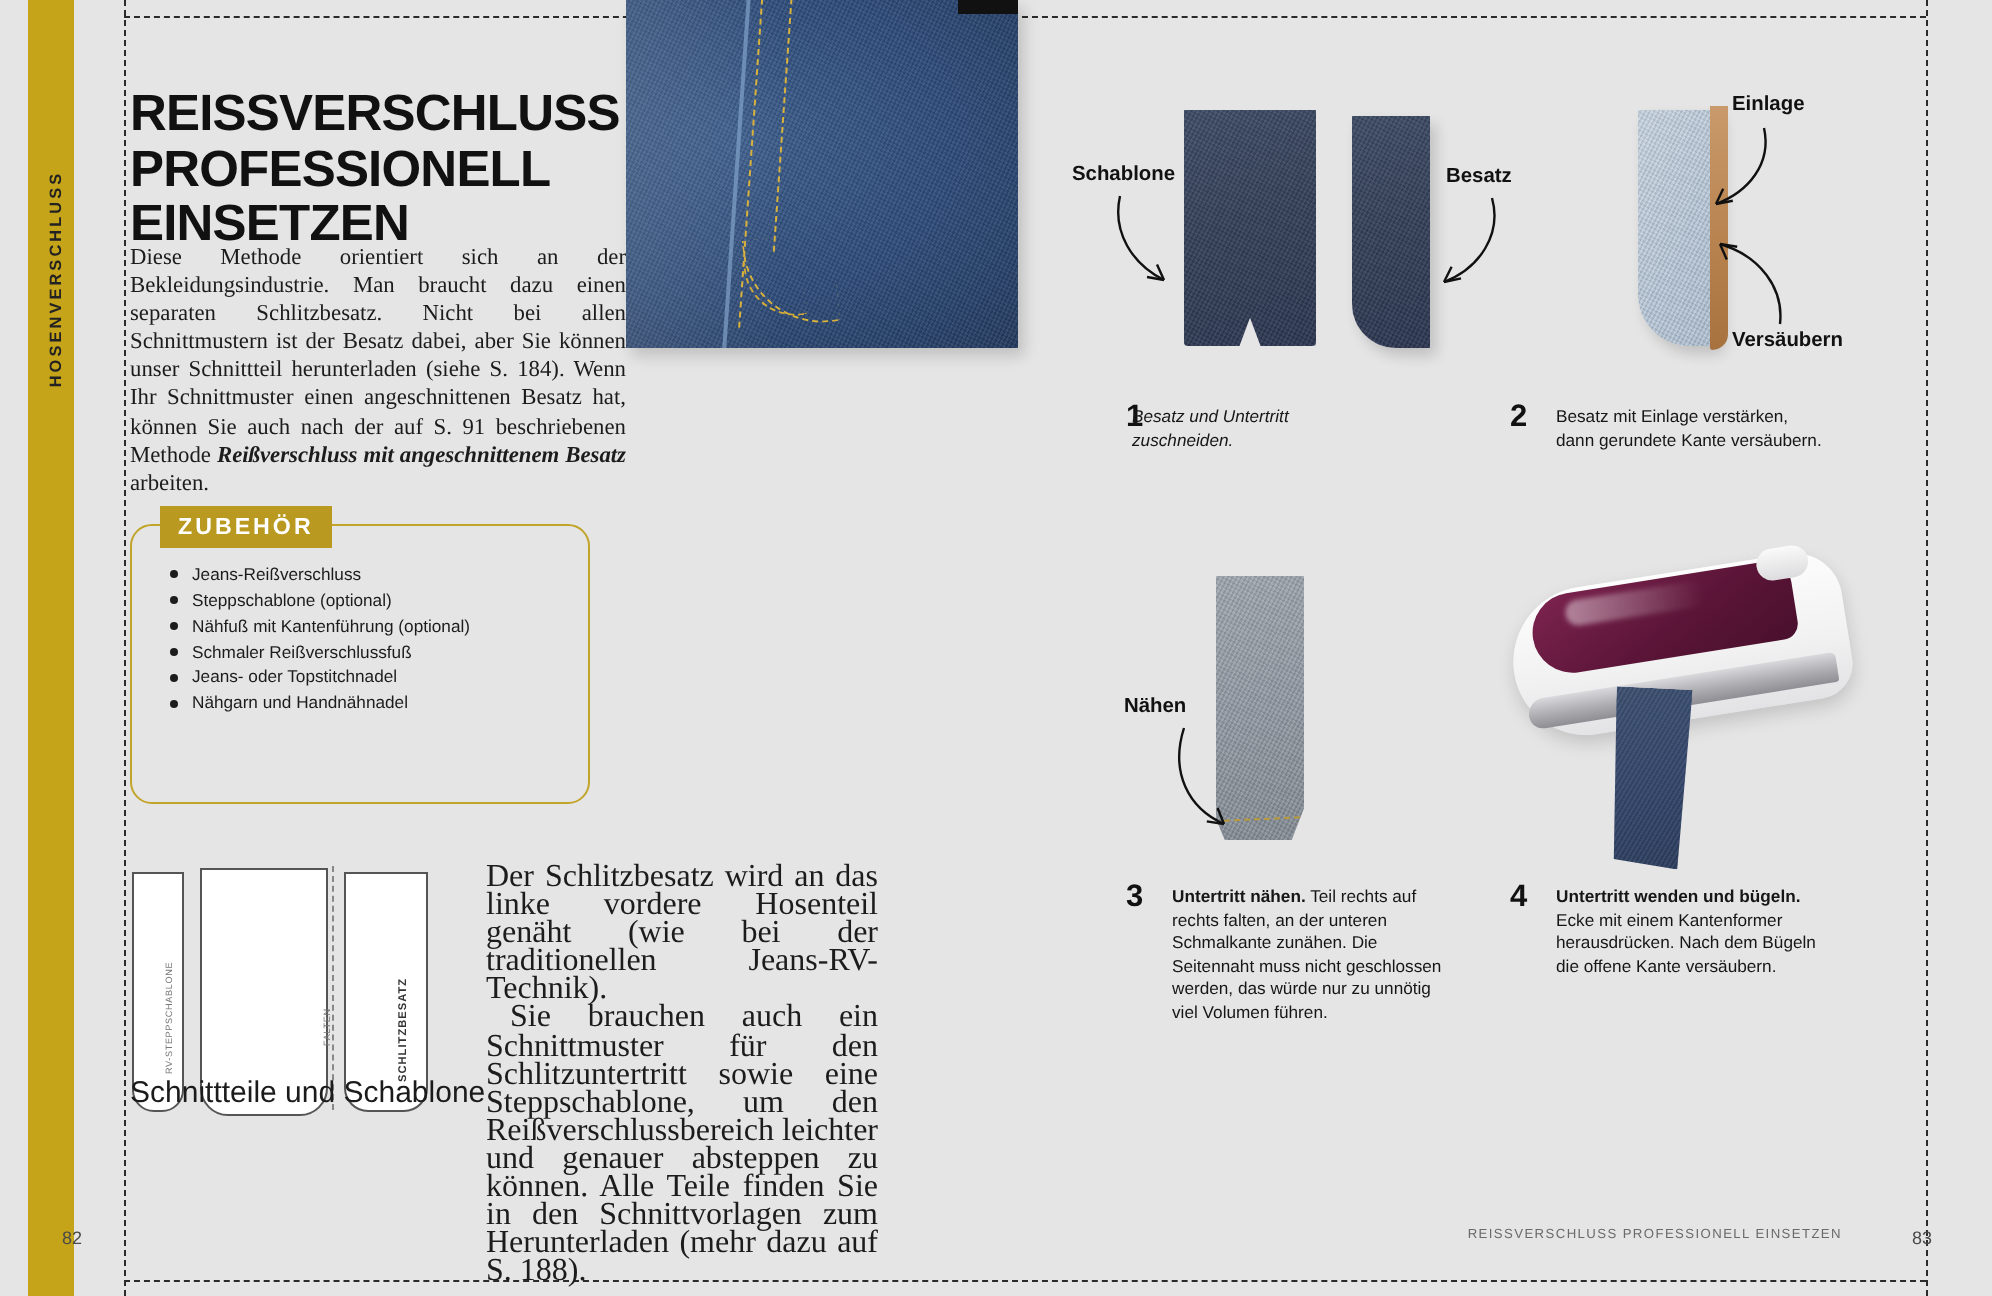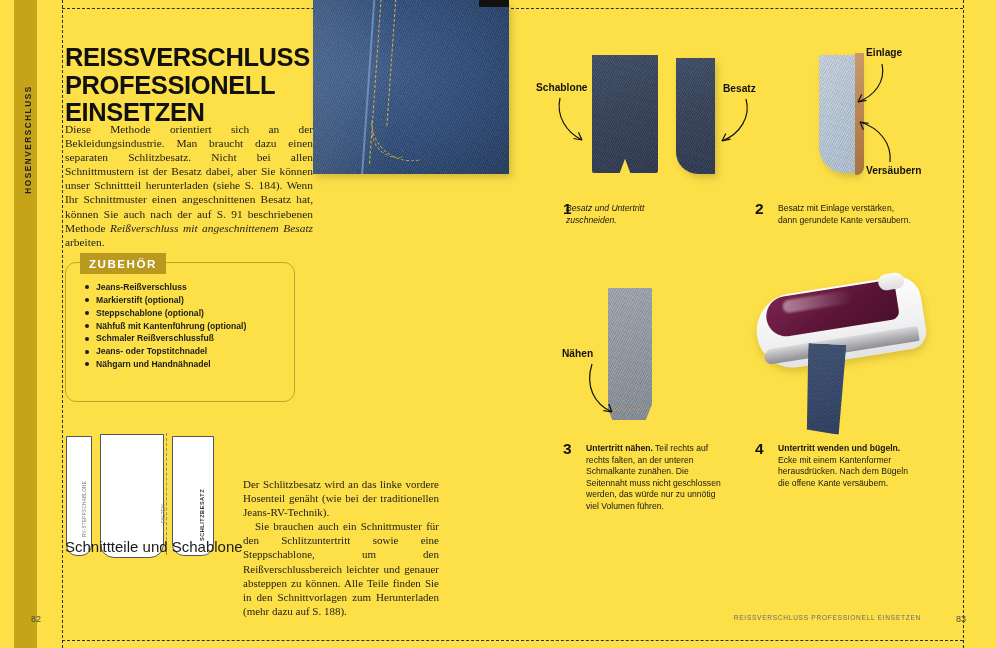--- a/index.html
+++ b/index.html
@@ -1,19 +1,19 @@
 <!DOCTYPE html>
 <html><head>
 <meta charset="utf-8">
 <style>
   html,body{margin:0;padding:0;background:#ffffff;}
   body{width:996px;height:648px;position:relative;overflow:hidden;
        font-family:"Liberation Sans",sans-serif;color:#1a1a1a;}
 
-  .page{position:absolute;inset:0;background:#fde047;}
+  .page{position:absolute;inset:0;background:#e5e5e5;}
 
   
   .spine-bar{position:absolute;left:14px;top:0;width:23px;height:648px;background:#c6a419;}
   .cut-line{position:absolute;top:0;height:648px;width:0;
             border-left:1.4px dashed #2b2b2b;}
   .cut-left{left:62px;}
   .cut-right{left:963px;}
   .cut-h{position:absolute;left:0;width:996px;height:0;border-top:1.4px dashed #2b2b2b;}
 
   
@@ -21,50 +21,50 @@
              transform:rotate(-90deg);transform-origin:50% 50%;
              font-size:8.2px;font-weight:700;letter-spacing:1.55px;color:#222;
              text-align:center;white-space:nowrap;}
 
   
   .title{position:absolute;left:65px;top:44px;width:255px;
          font-size:25.5px;line-height:27.5px;font-weight:700;letter-spacing:-0.4px;color:#111;}
   .intro{position:absolute;left:65px;top:122px;width:248px;
          font-family:"Liberation Serif",serif;font-size:11.4px;line-height:14.1px;
          text-align:justify;color:#1c1c1c;}
-  .intro i{font-style:italic;}
+  .intro i{font-style:italic;font-weight:bold;}
 
   
   .zub-box{position:absolute;left:65px;top:262px;width:228px;height:138px;
            border:1.6px solid #c2a42a;border-radius:11px;}
   .zub-tab{position:absolute;left:80px;top:253px;background:#b9991f;color:#fff;
            font-size:11.6px;font-weight:700;letter-spacing:1.5px;
            padding:4px 9px 4px 9px;}
   .zub-list{position:absolute;left:84px;top:281px;width:210px;
-            font-size:8.6px;line-height:12.85px;color:#1c1c1c;font-weight:bold;}
+            font-size:8.6px;line-height:12.85px;color:#1c1c1c;}
   .zub-list div{position:relative;padding-left:12px;}
   .zub-list div::before{content:"";position:absolute;left:1px;top:4.3px;
             width:4.1px;height:4.1px;border-radius:50%;background:#1c1c1c;}
 
   
   .pat-wrap{position:absolute;left:66px;top:436px;width:165px;height:120px;}
   .piece{position:absolute;border:0.9px solid #555;background:#fff;}
   .p1{left:0;top:0;width:24px;height:118px;border-radius:0 0 11px 11px;}
   .p2{left:34px;top:-2px;width:62px;height:122px;border-radius:0 0 14px 14px;}
   .p3{left:106px;top:0;width:40px;height:118px;border-radius:0 0 12px 12px;}
   .fold{position:absolute;left:65px;top:-2px;height:122px;width:0;border-left:0.9px dashed #888;}
   .plabel{position:absolute;white-space:nowrap;font-size:5.6px;font-weight:700;
           letter-spacing:0.5px;color:#333;transform:rotate(-90deg);transform-origin:0 0;}
   .plabel.thin{font-weight:400;font-size:4.6px;color:#777;letter-spacing:0.3px;}
   .pat-cap{position:absolute;left:65px;top:538px;font-size:15px;font-weight:400;color:#1b1b1b;}
 
   
   .body2{position:absolute;left:243px;top:432px;width:196px;
-         font-family:"Liberation Serif",serif;font-size:11px;line-height:14.1px;
-         text-align:justify;color:#1c1c1c;margin-top:45px;}
+         font-family:"Liberation Serif",serif;font-size:16px;line-height:14.1px;
+         text-align:justify;color:#1c1c1c;}
   .body2 p{margin:0;}
   .body2 p+p{text-indent:12px;}
 
   
   .hero{position:absolute;left:313px;top:0;width:196px;height:174px;overflow:hidden;
         background:#2b4a77;}
   .hero .denim{position:absolute;inset:0;
         background:
           repeating-linear-gradient(115deg, rgba(255,255,255,.055) 0 1px, rgba(0,0,0,.05) 1px 2px),
           repeating-linear-gradient(25deg, rgba(255,255,255,.04) 0 1px, rgba(0,0,0,.045) 1px 2px),
@@ -154,21 +154,20 @@
     <div>PROFESSIONELL</div>
     <div>EINSETZEN</div>
   </div>
 
   <div class="intro">Diese Methode orientiert sich an der Bekleidungsindustrie. Man braucht dazu einen separaten Schlitzbesatz. Nicht bei allen Schnittmustern ist der Besatz dabei, aber Sie können unser Schnittteil herunterladen (siehe S. 184). Wenn Ihr Schnittmuster einen angeschnittenen Besatz hat, können Sie auch nach der auf S. 91 beschriebenen Methode <i>Reißverschluss mit angeschnittenem Besatz</i> arbeiten.</div>
 
   <div class="zub-box"></div>
   <div class="zub-tab">ZUBEHÖR</div>
   <div class="zub-list">
     <div>Jeans-Reißverschluss</div>
-    <div>Markierstift (optional)</div>
     <div>Steppschablone (optional)</div>
     <div>Nähfuß mit Kantenführung (optional)</div>
     <div>Schmaler Reißverschlussfuß</div>
     <div>Jeans- oder Topstitchnadel</div>
     <div>Nähgarn und Handnähnadel</div>
   </div>
 
   <div class="pat-wrap">
     <div class="piece p1">
       <span class="plabel thin" style="left:15px;top:100px;">RV-STEPPSCHABLONE</span>

